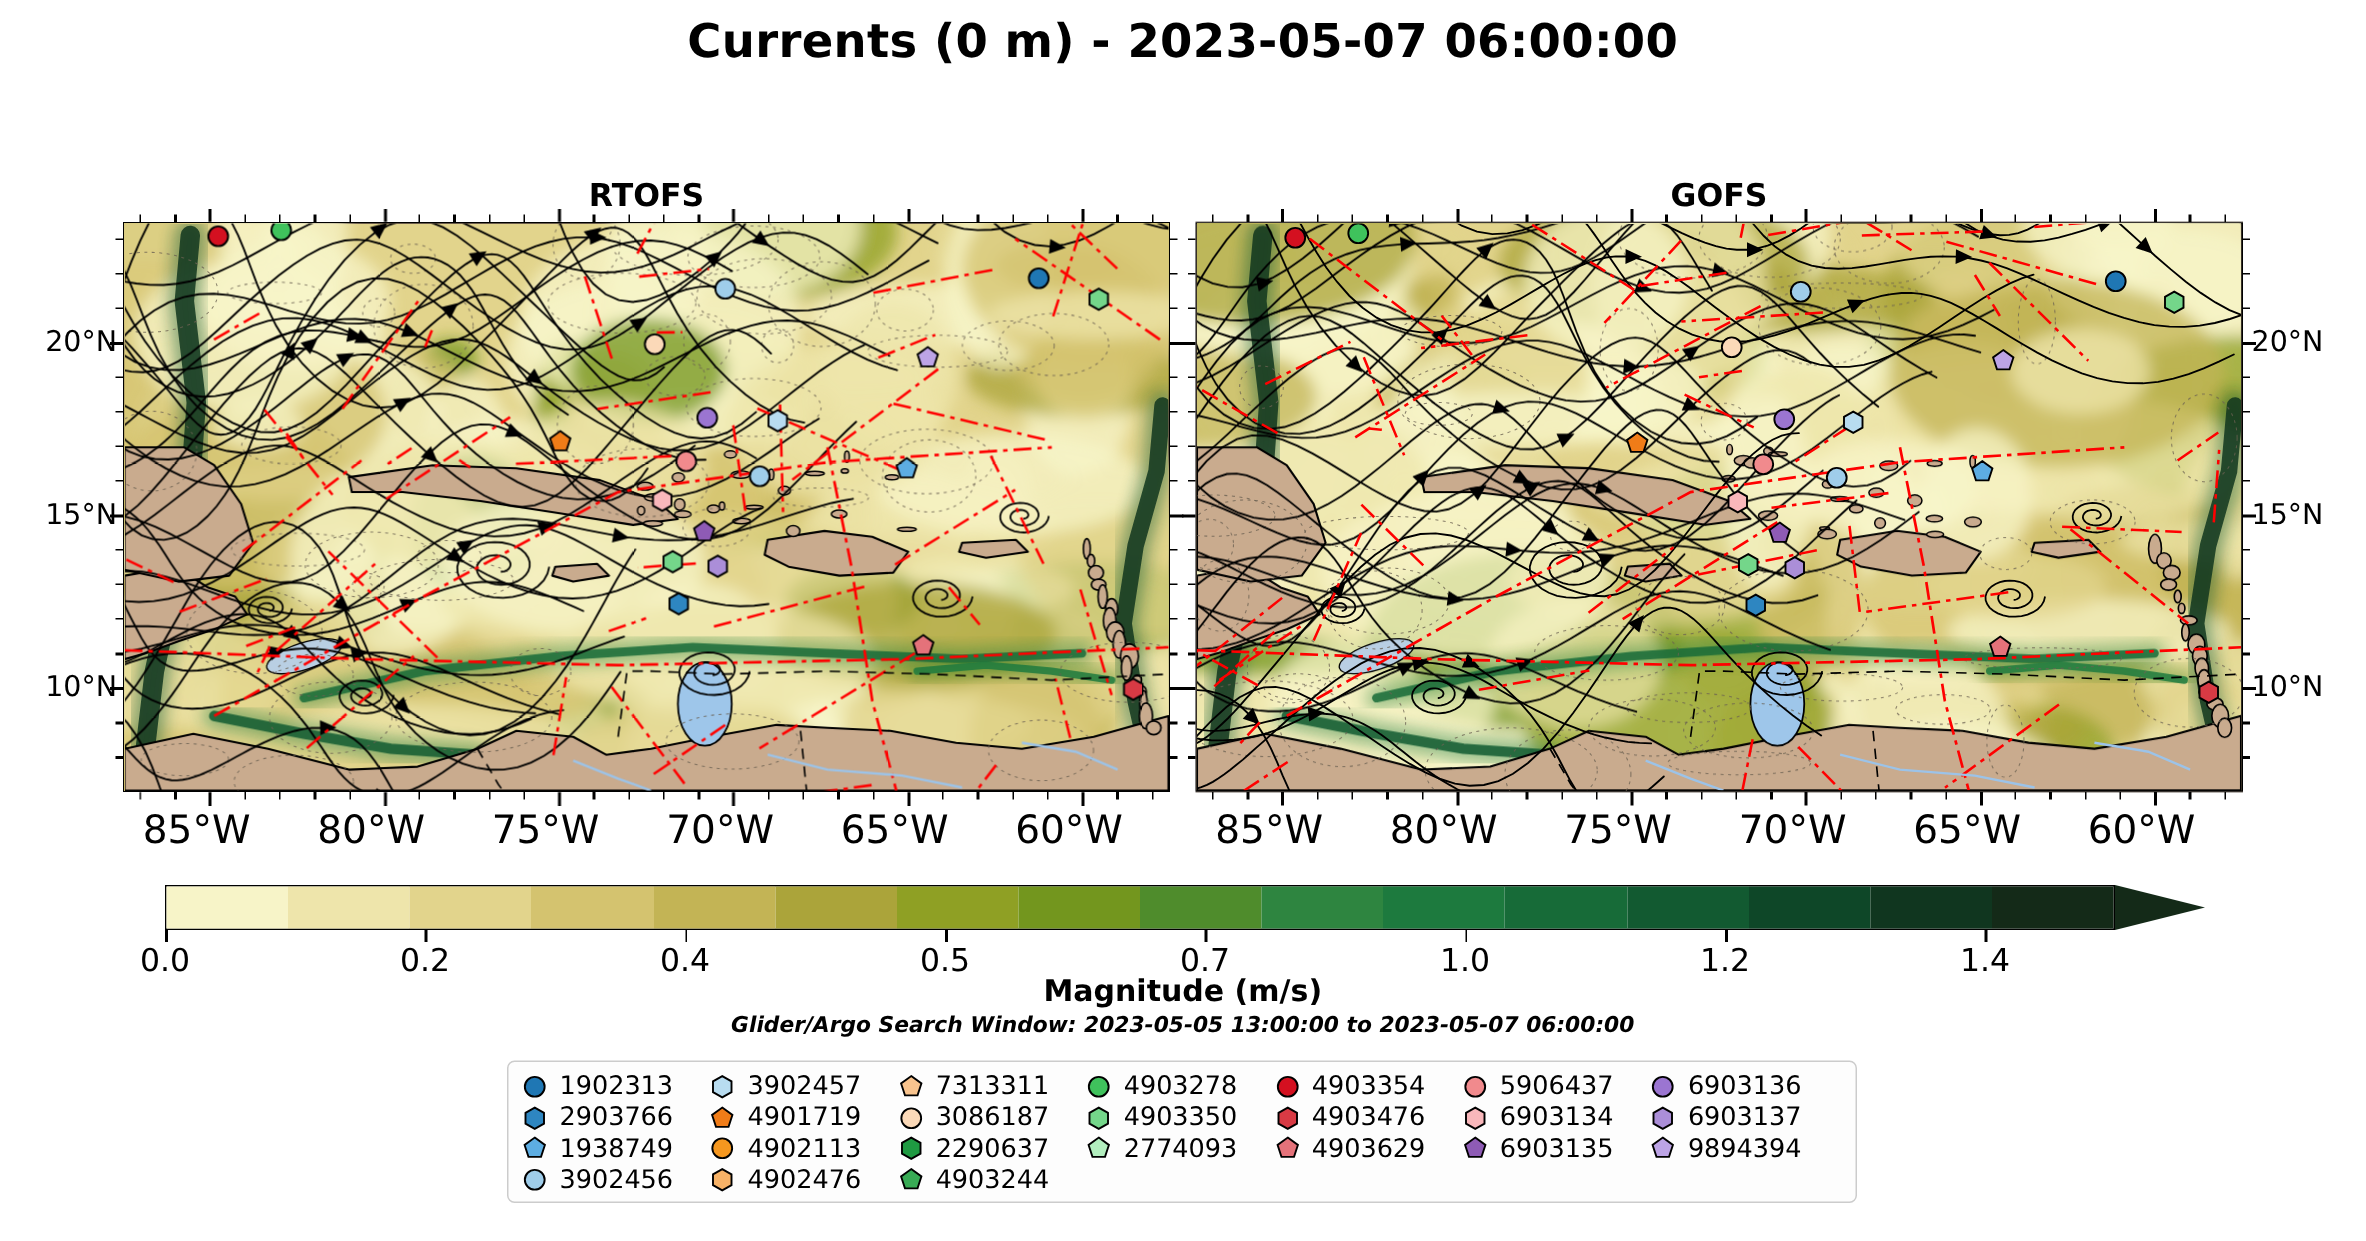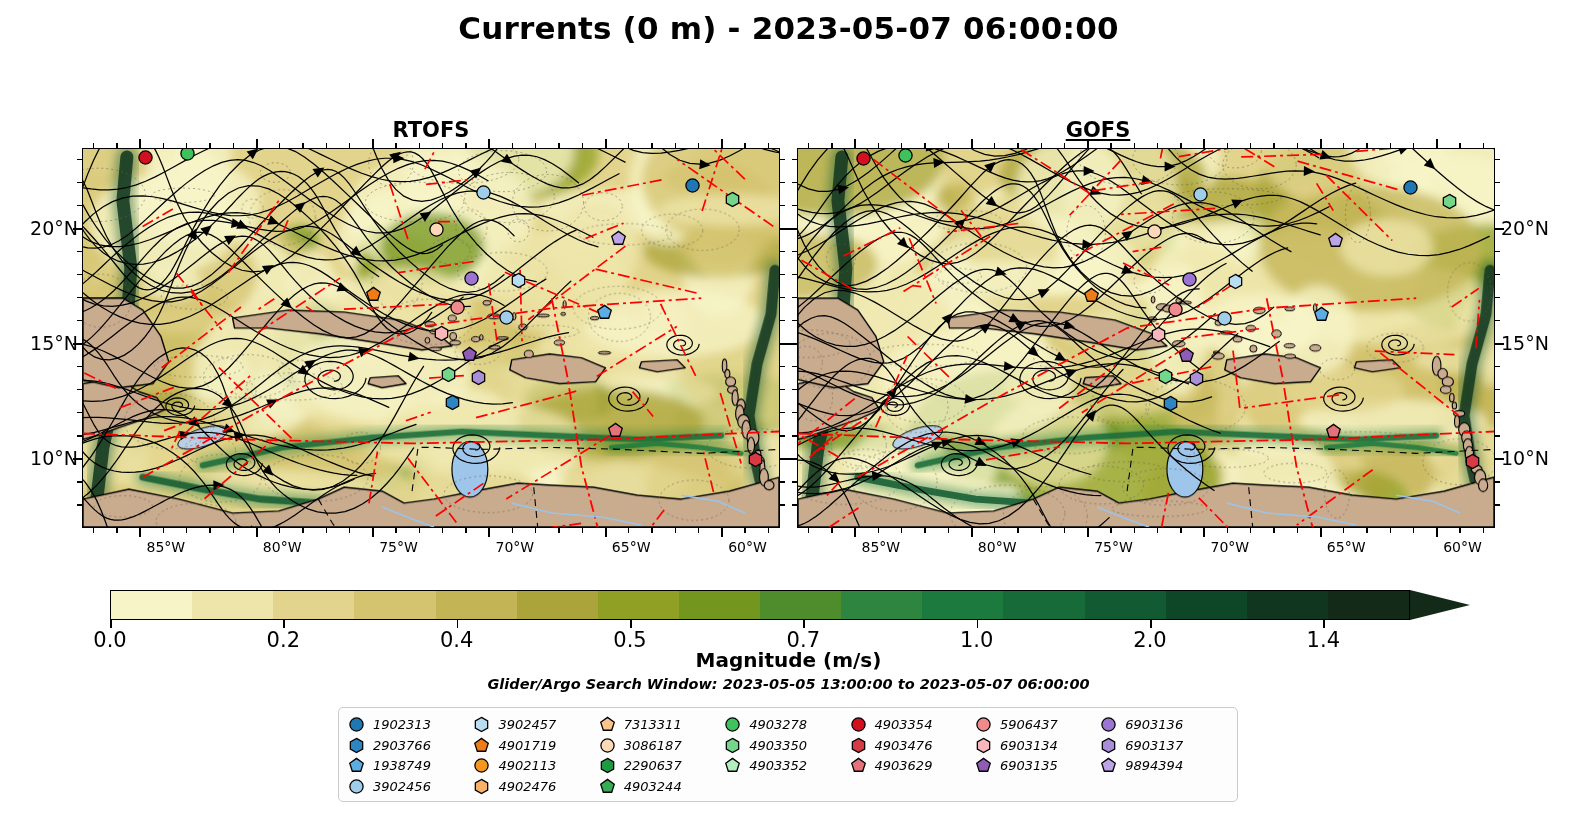--- a/index.html
+++ b/index.html
@@ -11,32 +11,32 @@
     font-size:31px;font-weight:bold;letter-spacing:.2px;}
 
   
   .panel{position:absolute;top:148px;width:698px;height:380px;
     border:1.6px solid #000;box-sizing:border-box;overflow:hidden;background:#c9ab8e;}
   #panel-rtofs{left:82px;}
   #panel-gofs{left:797px;}
   .panel-title{position:absolute;top:118px;width:698px;text-align:center;
     font-size:21px;font-weight:bold;}
   #title-rtofs{left:82px;}
-  #title-gofs{left:749px;text-decoration:underline;}
+  #title-gofs{left:797px;}
 
   .mapcanvas{position:absolute;inset:0;}
   .mapcanvas svg{display:block;width:100%;height:100%;}
 
   
   .tick{position:absolute;background:#000;}
   .tick-maj-b{width:2px;height:9px;}
   .tick-min-b{width:1.4px;height:5px;}
   .tick-maj-s{height:2px;width:9px;}
   .tick-min-s{height:1.4px;width:5px;}
-  .xlab{position:absolute;font-size:14px;text-align:right;width:90px;margin-left:-45px;}
+  .xlab{position:absolute;font-size:26px;text-align:left;width:90px;margin-left:-45px;}
   .ylab{position:absolute;font-size:19px;white-space:nowrap;}
   .ylab.left{text-align:right;width:70px;margin-left:-74px;}
   .ylab.right{text-align:left;margin-left:6px;}
 
   
   #cbar-wrap{position:absolute;left:110px;top:590px;width:1345px;height:30px;}
   #cbar-body{position:absolute;left:0;top:0;width:1300px;height:30px;
     border:1.3px solid #000;box-sizing:border-box;display:flex;}
   #cbar-body .seg{flex:1 1 auto;height:100%;}
   #cbar-arrow{position:absolute;left:1300px;top:0;width:0;height:0;
@@ -50,21 +50,21 @@
     font-size:14.5px;font-weight:bold;font-style:italic;}
 
   
   #legend-box{position:absolute;left:338px;top:707px;width:900px;height:95px;
     border:1px solid #cccccc;border-radius:5px;background:#fdfdfd;box-sizing:border-box;
     padding:6px 10px 4px 10px;}
   #legend-cols{display:flex;gap:0px;height:100%;}
   .legend-col{display:flex;flex-direction:column;gap:0px;width:14.28%;}
   .legend-entry{display:flex;align-items:center;height:21px;gap:9px;}
   .legend-entry .mk{flex:0 0 auto;width:15px;height:15px;display:block;}
-  .legend-entry .lbl{font-size:13px;white-space:nowrap;font-style:italic;}
+  .legend-entry .lbl{font-size:17px;white-space:nowrap;}
   .legend-entry.blank .lbl{visibility:hidden;}
   .legend-entry.blank .mk{visibility:hidden;}
 
   svg.marker{overflow:visible;}
 </style>
 </head>
 <body>
 
 <div id="main-title">Currents (0 m) - 2023-05-07 06:00:00</div>
 
@@ -1343,21 +1343,21 @@
         <div class="legend-entry">
           <span class="mk"><svg class="marker" width="15" height="15" viewBox="0 0 15 15">
               <polygon points="7.50,0.38 13.67,3.94 13.67,11.06 7.50,14.63 1.33,11.06 1.33,3.94" fill="#74d68a" stroke="#000" stroke-width="1.2750000000000001"></polygon>
             </svg></span>
           <span class="lbl">4903350</span>
         </div>
         <div class="legend-entry">
           <span class="mk"><svg class="marker" width="15" height="15" viewBox="0 0 15 15">
               <polygon points="7.50,0.38 14.28,5.30 11.69,13.26 3.31,13.26 0.72,5.30" fill="#b2eebe" stroke="#000" stroke-width="1.2750000000000001"></polygon>
             </svg></span>
-          <span class="lbl">4903352</span>
+          <span class="lbl">2774093</span>
         </div>
         <div class="legend-entry blank">
           <span class="mk"></span>
           <span class="lbl">0000000</span>
         </div>
       </div>
       <div class="legend-col">
         <div class="legend-entry">
           <span class="mk"><svg class="marker" width="15" height="15" viewBox="0 0 15 15">
               <circle cx="7.5" cy="7.5" r="6.6" fill="#d41020" stroke="#000" stroke-width="1.2750000000000001"></circle>
@@ -1438,15 +1438,15 @@
 <div class="cb-lab" style="position: absolute; left: 283.3px; top: 628px;">0.2</div>
 <div class="cb-tick" style="position: absolute; left: 456.7px; top: 620px;"></div>
 <div class="cb-lab" style="position: absolute; left: 456.7px; top: 628px;">0.4</div>
 <div class="cb-tick" style="position: absolute; left: 630px; top: 620px;"></div>
 <div class="cb-lab" style="position: absolute; left: 630px; top: 628px;">0.5</div>
 <div class="cb-tick" style="position: absolute; left: 803.3px; top: 620px;"></div>
 <div class="cb-lab" style="position: absolute; left: 803.3px; top: 628px;">0.7</div>
 <div class="cb-tick" style="position: absolute; left: 976.7px; top: 620px;"></div>
 <div class="cb-lab" style="position: absolute; left: 976.7px; top: 628px;">1.0</div>
 <div class="cb-tick" style="position: absolute; left: 1150px; top: 620px;"></div>
-<div class="cb-lab" style="position: absolute; left: 1150px; top: 628px;">2.0</div>
+<div class="cb-lab" style="position: absolute; left: 1150px; top: 628px;">1.2</div>
 <div class="cb-tick" style="position: absolute; left: 1323.3px; top: 620px;"></div>
 <div class="cb-lab" style="position: absolute; left: 1323.3px; top: 628px;">1.4</div>
 
 </body></html>

